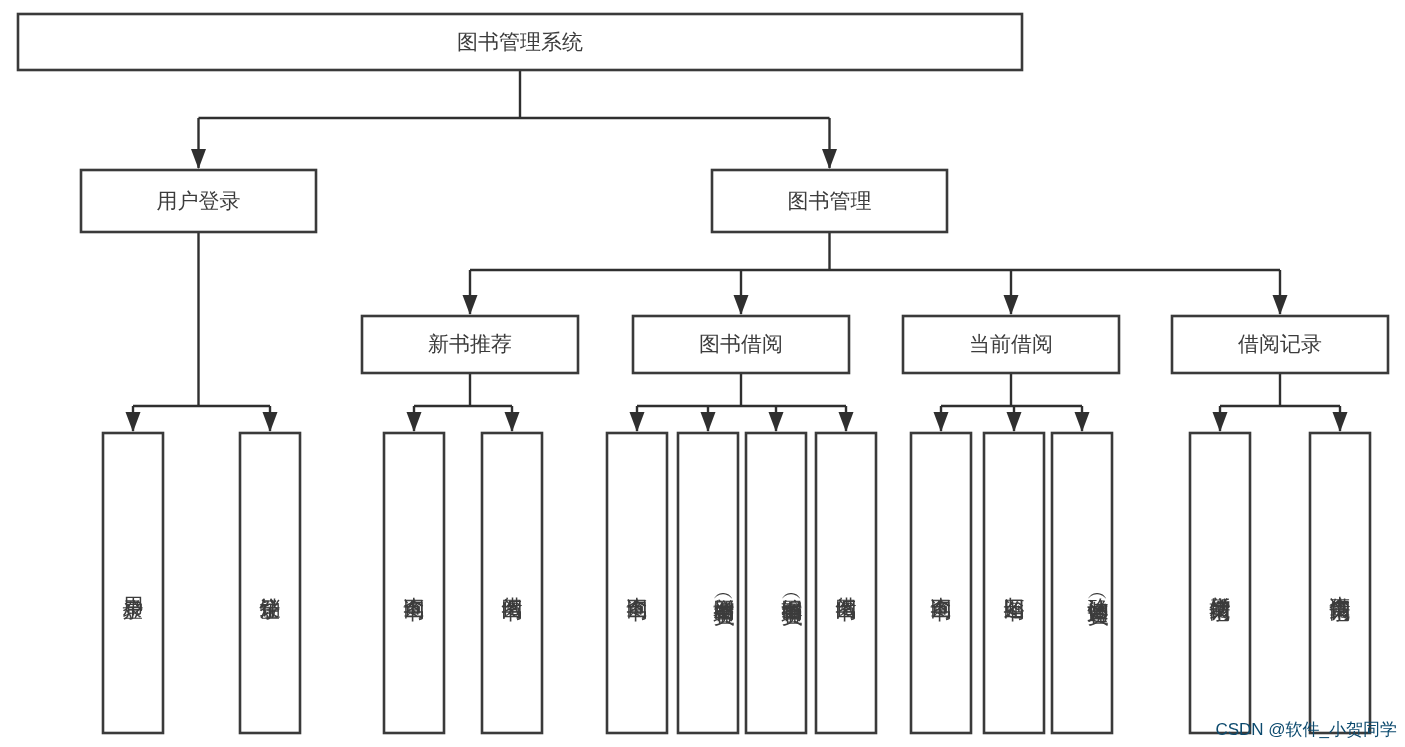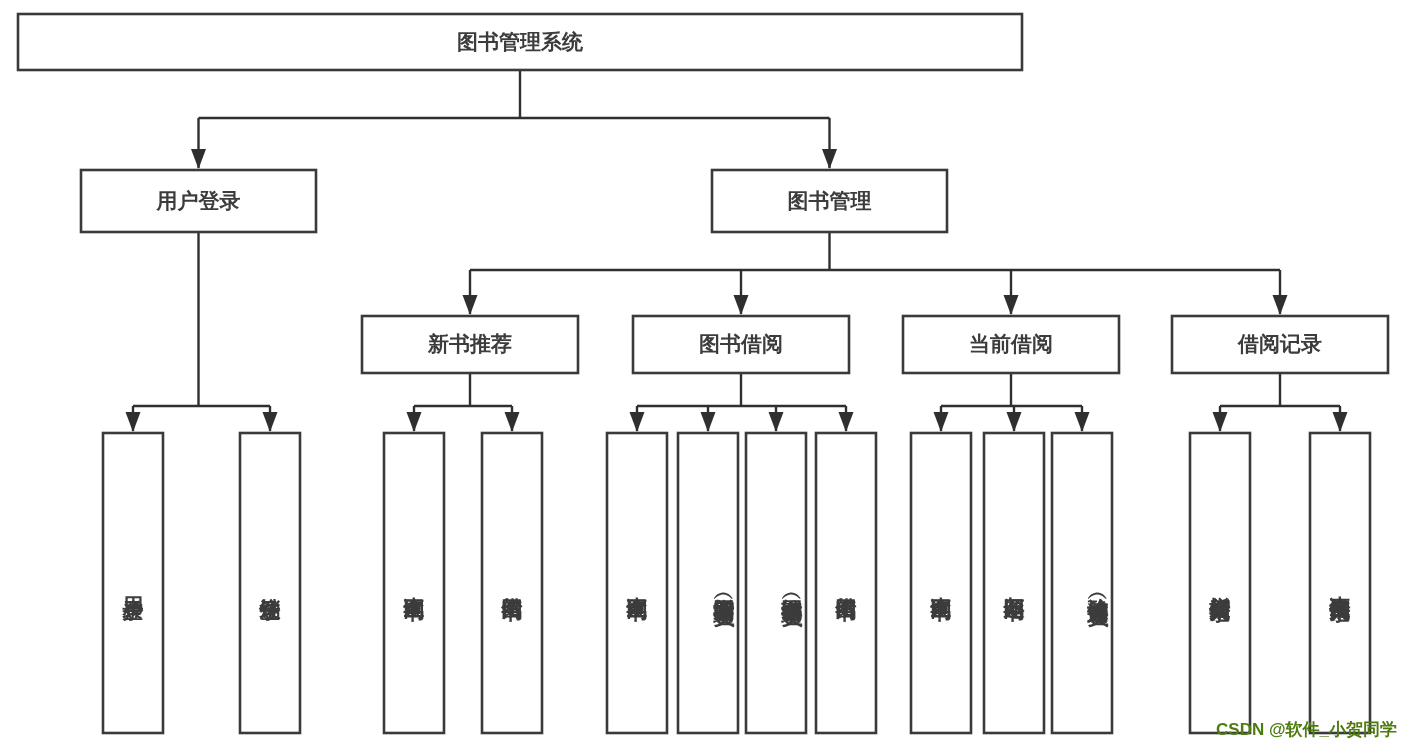--- a/index.html
+++ b/index.html
@@ -13,21 +13,20 @@
     position: relative;
     overflow: hidden;
     font-family: "Liberation Sans", "DejaVu Sans", sans-serif;
   }
   #diagram-root {
     position: absolute;
     top: 0;
     left: 0;
     width: 1405px;
     height: 747px;
-    font-weight: bold;
   }
   svg#diagram-svg {
     display: block;
     width: 1405px;
     height: 747px;
   }
   .node-box {
     fill: #ffffff;
     stroke: #3a3a3a;
     stroke-width: 2.6;
@@ -69,21 +68,21 @@
   }
   .vlabel.anchor-center {
     align-items: center;
   }
   #watermark {
     position: absolute;
     right: 8px;
     bottom: 6px;
     font-family: "Liberation Sans", "DejaVu Sans", sans-serif;
     font-size: 17px;
-    color: #4d7c0f;
+    color: #0c4a6e;
     white-space: nowrap;
     pointer-events: none;
   }
 </style>
 </head>
 <body>
 
 <div id="diagram-root">
   <svg id="diagram-svg" viewBox="0 0 1405 747">
     <g id="connectors-layer">

